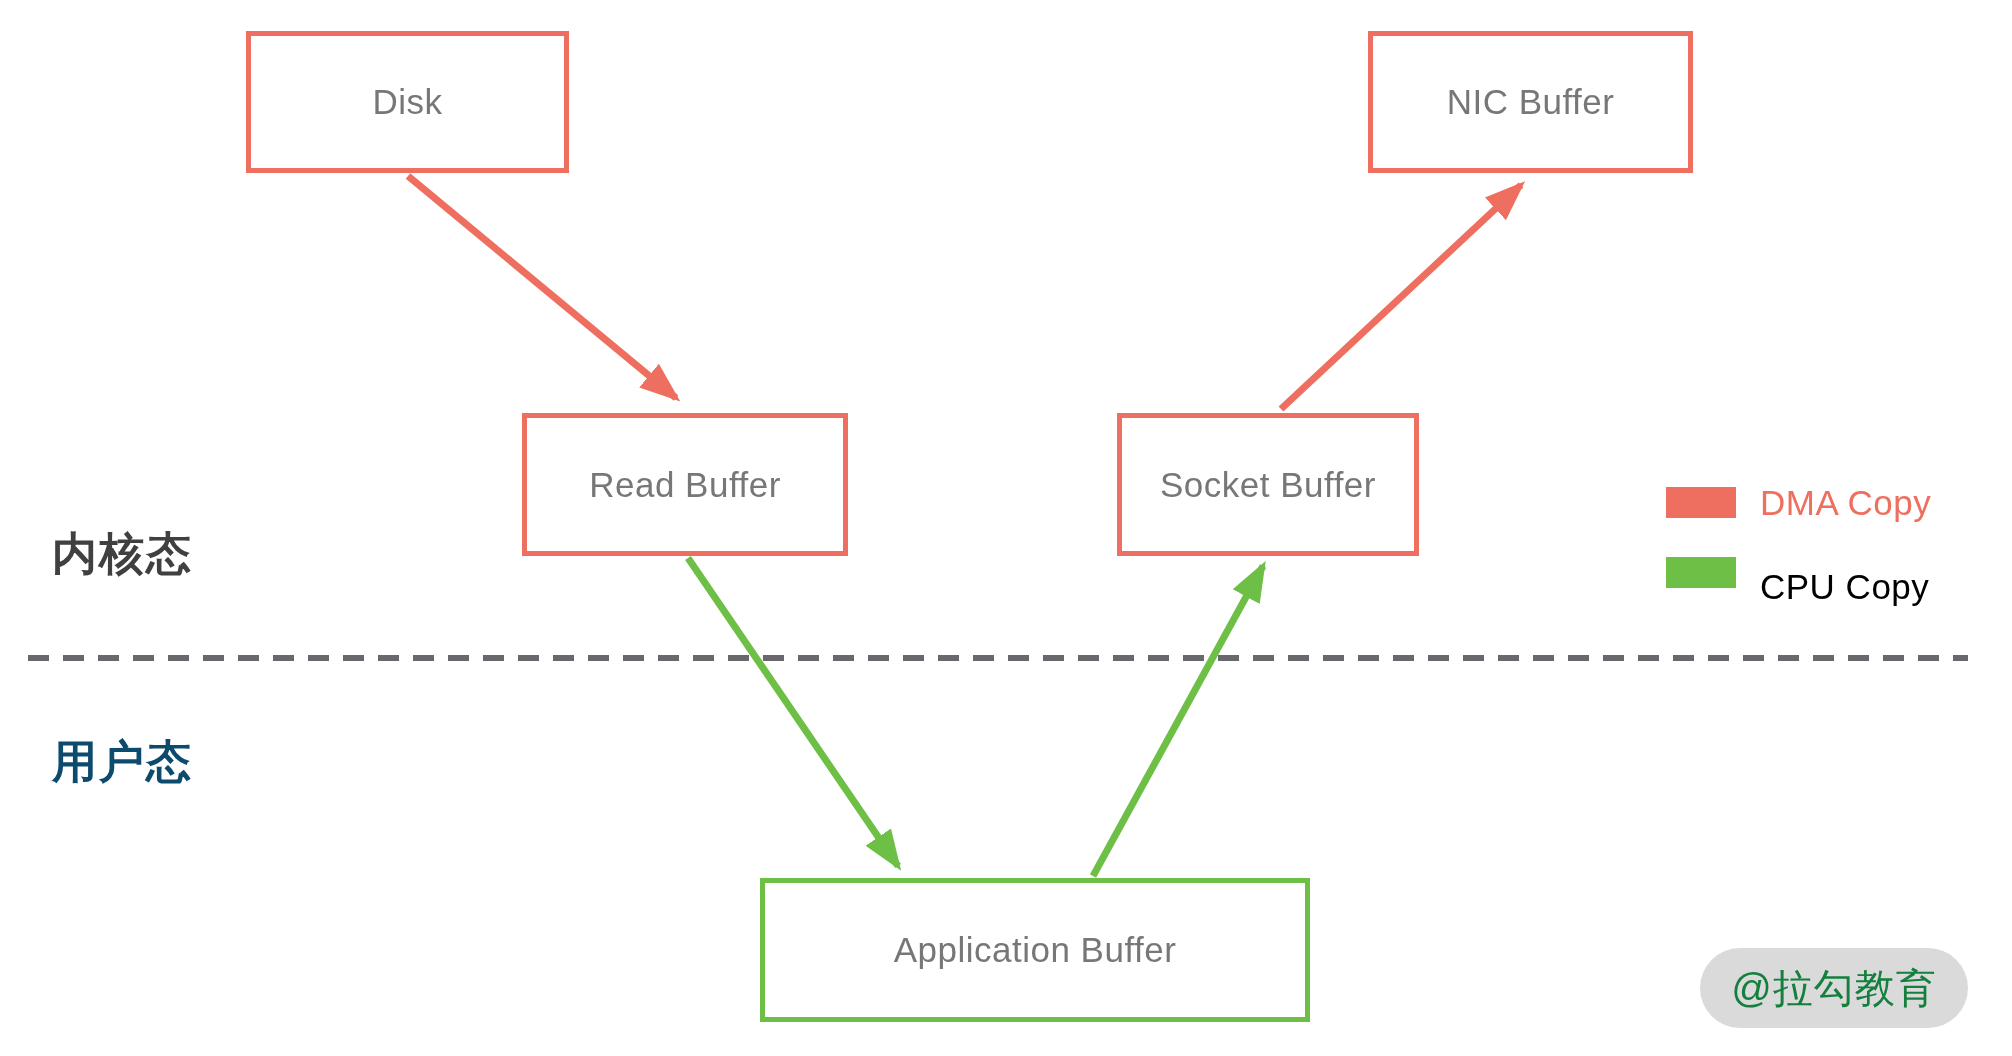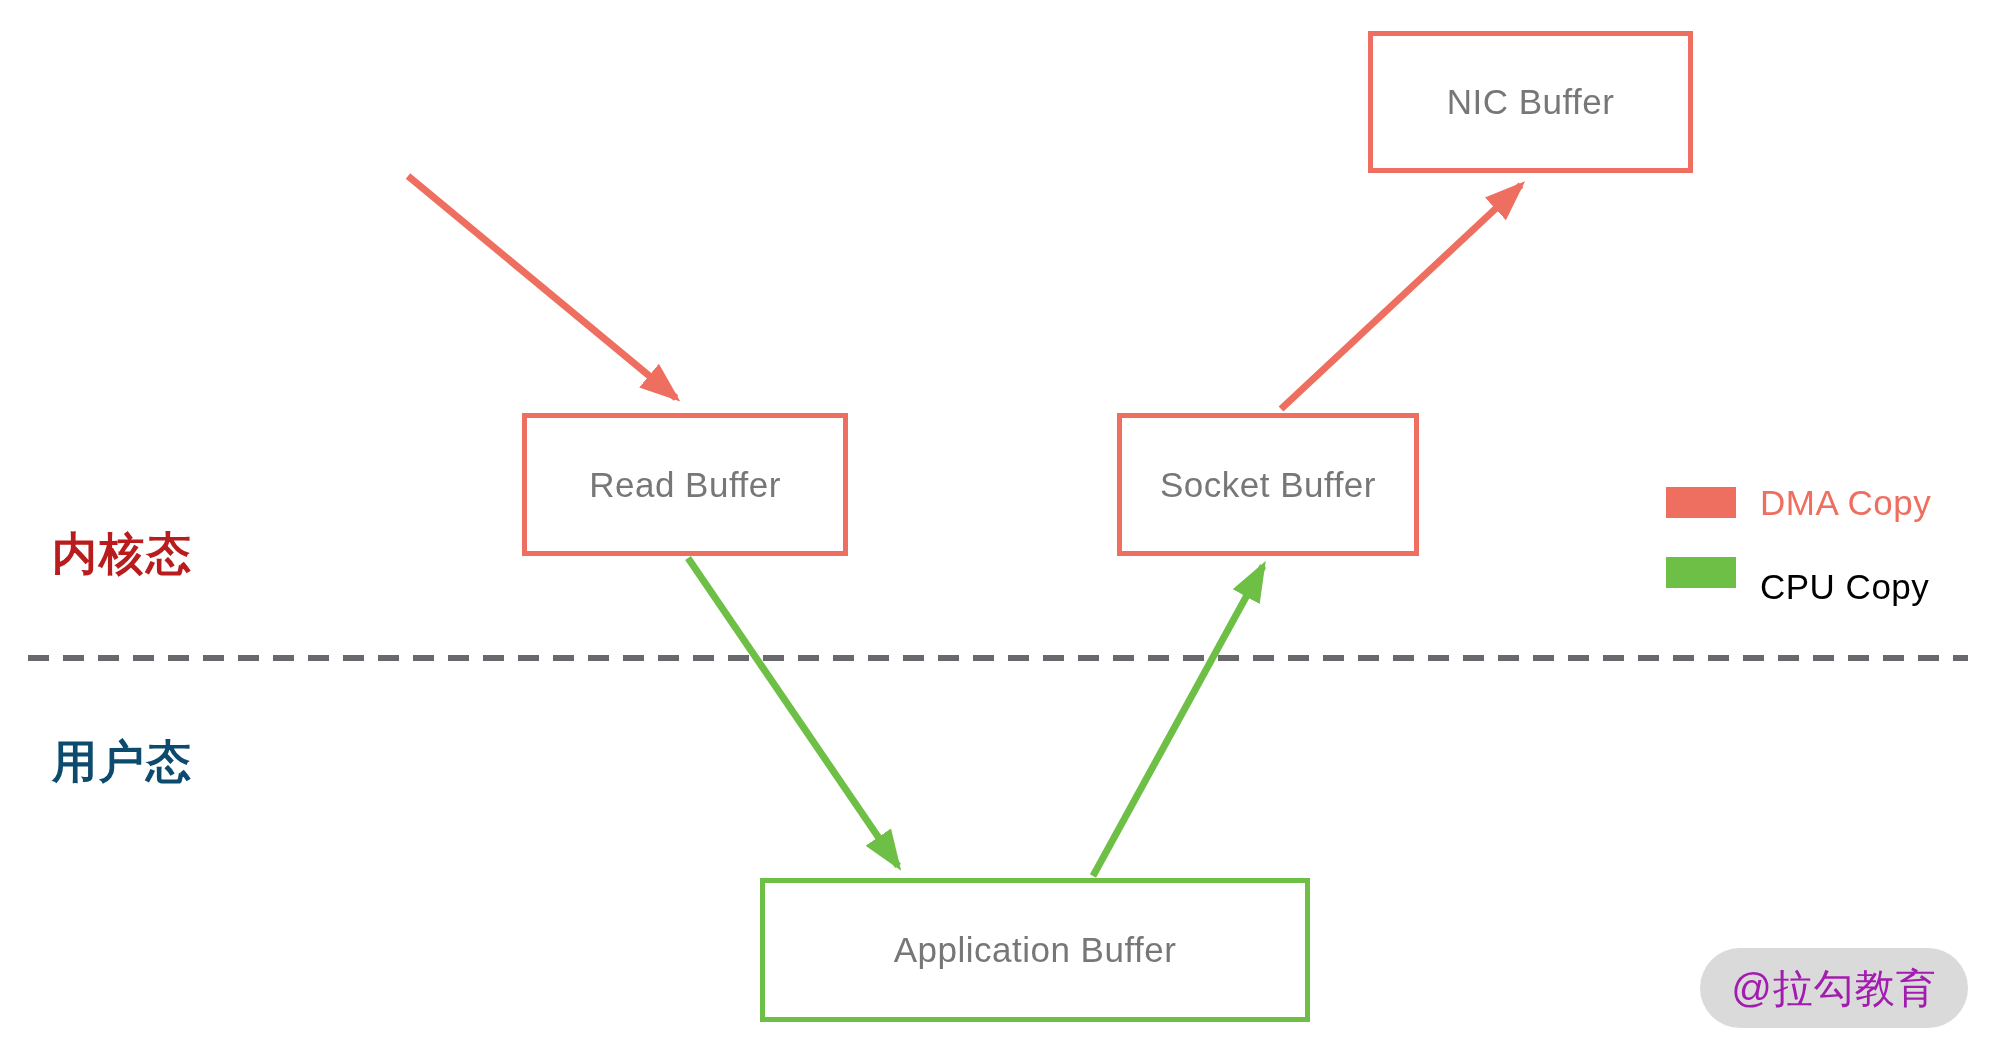--- a/index.html
+++ b/index.html
@@ -40,21 +40,21 @@
   .node-nic    { left: 1368px; top: 31px;  width: 325px; height: 142px; }
   .node-read   { left: 522px;  top: 413px; width: 326px; height: 143px; }
   .node-socket { left: 1117px; top: 413px; width: 302px; height: 143px; }
   .node-app    { left: 726px;  top: 878px; width: 550px; height: 144px; margin-left: 34px; }
   .region-label {
     position: absolute;
     font-size: 45px;
     font-weight: bold;
     letter-spacing: 2px;
   }
-  .region-kernel { left: 52px; top: 524px; color: #b91c1c; }
+  .region-kernel { left: 52px; top: 524px; color: #404040; }
   .region-user   { left: 52px; top: 732px; color: #0c4a6e; }
   .legend {
     position: absolute;
     left: 1666px;
     top: 487px;
     display: flex;
     flex-direction: column;
     gap: 39px;
   }
   .legend-row {
@@ -81,21 +81,21 @@
     position: absolute;
     left: 1700px;
     top: 948px;
     width: 268px;
     height: 80px;
     background: #dadada;
     border-radius: 40px;
     display: flex;
     align-items: center;
     justify-content: center;
-    color: #a21caf;
+    color: #15803d;
     font-size: 40px;
     letter-spacing: 1px;
   }
 </style>
 </head>
 <body>
 
 <div class="canvas">
 
   <svg class="connections" viewBox="0 0 2012 1056" xmlns="http://www.w3.org/2000/svg">
@@ -112,20 +112,23 @@
 
     <line x1="408" y1="176" x2="676" y2="398" stroke="#ee6e5f" stroke-width="7" marker-end="url(#ah-red)"></line>
 
     <line x1="1281" y1="409" x2="1521" y2="185" stroke="#ee6e5f" stroke-width="7" marker-end="url(#ah-red)"></line>
 
     <line x1="688" y1="558" x2="898" y2="866" stroke="#6dbf45" stroke-width="7" marker-end="url(#ah-green)"></line>
 
     <line x1="1093" y1="876" x2="1263" y2="566" stroke="#6dbf45" stroke-width="7" marker-end="url(#ah-green)"></line>
   </svg>
 
+  <div class="node dma-border node-disk">
+    <span>Disk</span>
+  </div>
 
   <div class="node dma-border node-nic">
     <span>NIC Buffer</span>
   </div>
 
   <div class="node dma-border node-read">
     <span>Read Buffer</span>
   </div>
 
   <div class="node dma-border node-socket">

